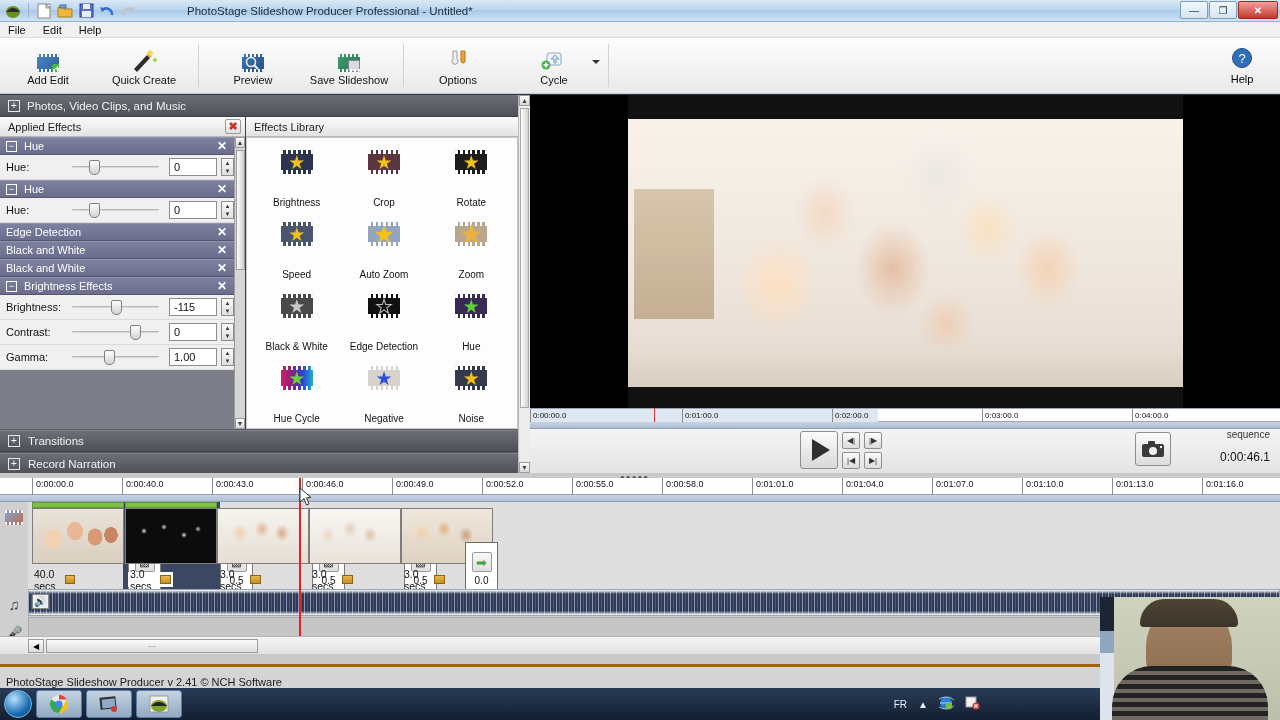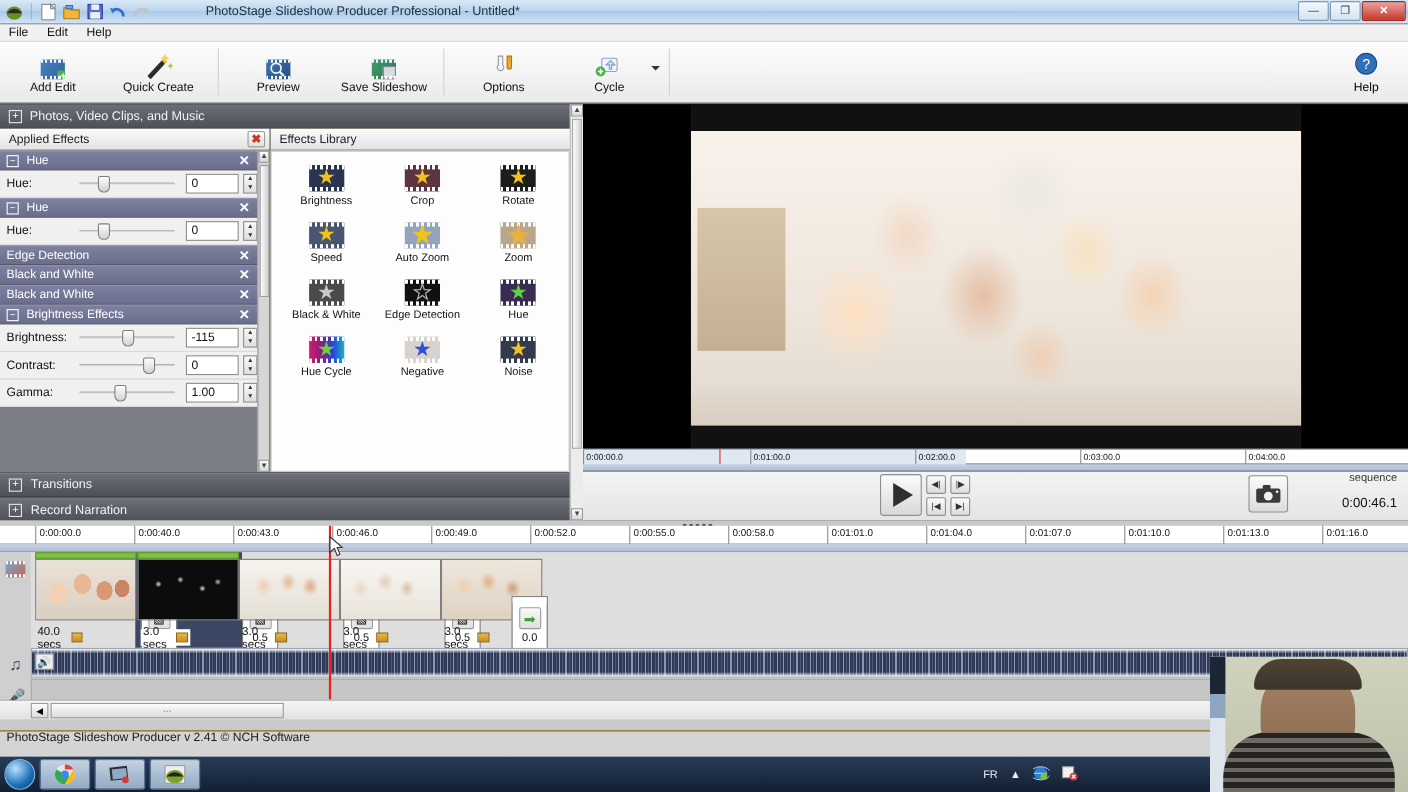--- a/index.html
+++ b/index.html
@@ -133,21 +133,21 @@
     display:flex; align-items:center; padding-left:4px;
   }
   .spin { width:13px;height:18px;border:1px solid #8d8d8d;background:linear-gradient(to bottom,#fafafa,#dedede);
     display:flex;flex-direction:column;}
   .spin div{flex:1;display:flex;align-items:center;justify-content:center;font-size:6px;color:#333;}
 
   
   .libgrid { height:292px; background:#fdfdfd; position:relative; overflow:hidden; border:1px solid #c9c9c9;}
   .grid3 { display:grid; grid-template-columns:repeat(3,1fr); padding:6px 14px 0 6px; }
   .libitem { display:flex;flex-direction:column;align-items:center;gap:3px;padding:6px 0 8px; }
-  .libitem .lbl { font-size:10px; color:#111; text-align:left; }
+  .libitem .lbl { font-size:10px; color:#111; text-align:left;margin-top:20px; }
   .efxicon { width:32px;height:24px;border-radius:1px;position:relative;overflow:hidden;}
   .efxicon:before,.efxicon:after{content:"";position:absolute;left:0;right:0;height:4px;
     background:repeating-linear-gradient(to right,#fff 0 2.5px,transparent 2.5px 5px);}
   .efxicon:before{top:0;} .efxicon:after{bottom:0;}
   .star { position:absolute; left:50%; top:50%; transform:translate(-50%,-50%); font-size:19px; line-height:19px; }
   .libscroll { position:absolute; right:0; top:0; width:12px; height:290px;
     background:#e9e9e9;border-left:1px solid #c0c0c0; }
 
   .bottomsections { }
   .section {
@@ -260,22 +260,22 @@
 
   .hscrollrow { position:absolute; left:0; top:163px; width:1280px; height:18px;
      background:linear-gradient(to bottom,#f4f4f4,#e2e2e2); border-top:1px solid #b7b7b7;}
   .hsArrow { position:absolute; left:28px; top:2px; width:16px;height:14px;border:1px solid #9c9c9c;
      background:linear-gradient(to bottom,#fcfcfc,#dcdcdc);display:flex;align-items:center;justify-content:center;font-size:8px;}
   .hsThumb { position:absolute; left:46px; top:2px; width:212px; height:14px; border:1px solid #9c9c9c;
      background:linear-gradient(to bottom,#fcfcfc,#dcdcdc); display:flex;align-items:center;justify-content:center;
      font-size:8px; color:#555;}
 
   .statusbar { position:absolute; left:0; top:664px; width:1276px; height:24px; background:#d4d4d4;
-     display:flex; align-items:flex-start; padding-left:6px; font-size:11px; color:#1a1a1a;
-     border-top:1px solid #a16207; }
+     display:flex; align-items:flex-end; padding-left:6px; font-size:11px; color:#1a1a1a;
+     border-top:3px solid #a16207; }
 
   
   .taskbar { position:absolute; left:0; top:688px; width:1280px; height:32px;
      background:linear-gradient(to bottom, rgba(40,60,88,.92), rgba(18,30,48,.95));
      display:flex; align-items:center; gap:4px; padding-left:4px; }
   .tbOrb { width:28px;height:28px;border-radius:50%;
      background:radial-gradient(circle at 35% 30%, #b8e2ff, #1b6fb5 60%, #0d3f6e);
      border:1px solid #7fb7e0; }
   .tbItem { width:46px;height:28px;border:1px solid #5b7ba3;border-radius:3px;
      background:linear-gradient(to bottom, rgba(225,238,250,.85), rgba(176,203,229,.8));

